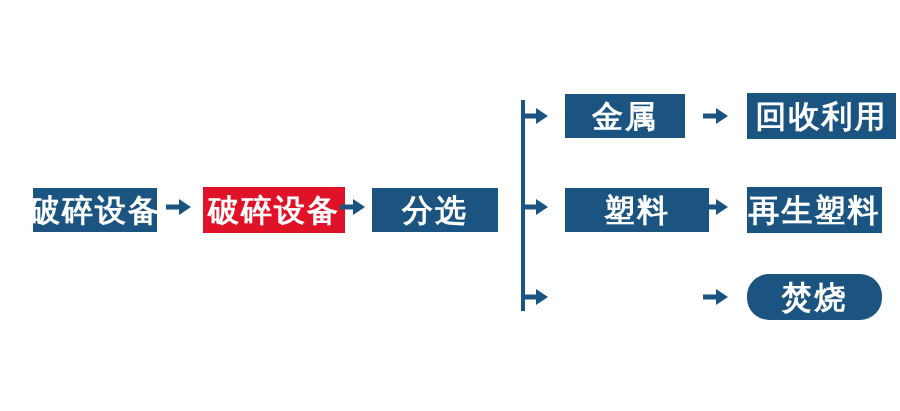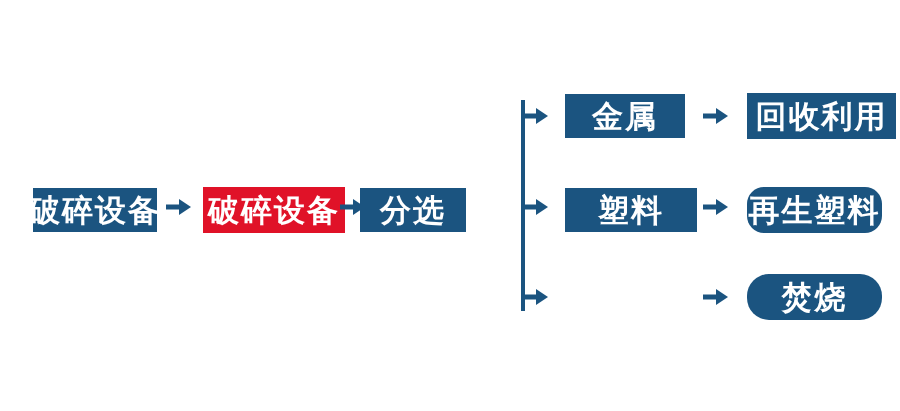--- a/index.html
+++ b/index.html
@@ -60,21 +60,21 @@
   </span>
 
   <div class="node red" style="left:203px; top:187px; width:142px; height:46px;">破碎设备</div>
 
   <span class="arrow" style="left:340px; top:196px;">
     <svg viewBox="0 0 26 22" xmlns="http://www.w3.org/2000/svg">
       <path d="M0 8.5 H13 V3 L25 11 L13 19 V13.5 H0 Z" fill="currentColor"></path>
     </svg>
   </span>
 
-  <div class="node" style="left:360px; top:188px; width:106px; height:44px;">分选</div>
+  <div class="node" style="left:372px; top:188px; width:126px; height:44px;">分选</div>
 
   <div class="vline"></div>
 
   <span class="arrow" style="left:523px; top:105px;">
     <svg viewBox="0 0 26 22" xmlns="http://www.w3.org/2000/svg">
       <path d="M0 8.5 H13 V3 L25 11 L13 19 V13.5 H0 Z" fill="currentColor"></path>
     </svg>
   </span>
   <div class="node" style="left:565px; top:94px; width:120px; height:44px;">金属</div>
   <span class="arrow" style="left:703px; top:105px;">
@@ -82,27 +82,27 @@
       <path d="M0 8.5 H13 V3 L25 11 L13 19 V13.5 H0 Z" fill="currentColor"></path>
     </svg>
   </span>
   <div class="node" style="left:747px; top:93px; width:149px; height:46px;">回收利用</div>
 
   <span class="arrow" style="left:523px; top:196px;">
     <svg viewBox="0 0 26 22" xmlns="http://www.w3.org/2000/svg">
       <path d="M0 8.5 H13 V3 L25 11 L13 19 V13.5 H0 Z" fill="currentColor"></path>
     </svg>
   </span>
-  <div class="node" style="left:565px; top:188px; width:132px; height:44px;">塑料</div>
+  <div class="node" style="left:565px; top:188px; width:144px; height:44px;">塑料</div>
   <span class="arrow" style="left:703px; top:196px;">
     <svg viewBox="0 0 26 22" xmlns="http://www.w3.org/2000/svg">
       <path d="M0 8.5 H13 V3 L25 11 L13 19 V13.5 H0 Z" fill="currentColor"></path>
     </svg>
   </span>
-  <div class="node" style="left:747px; top:187px; width:135px; height:46px;border-radius:17px;">再生塑料</div>
+  <div class="node" style="left:747px; top:187px; width:135px; height:46px;">再生塑料</div>
 
   <span class="arrow" style="left:523px; top:286px;">
     <svg viewBox="0 0 26 22" xmlns="http://www.w3.org/2000/svg">
       <path d="M0 8.5 H13 V3 L25 11 L13 19 V13.5 H0 Z" fill="currentColor"></path>
     </svg>
   </span>
   <span class="arrow" style="left:703px; top:286px;">
     <svg viewBox="0 0 26 22" xmlns="http://www.w3.org/2000/svg">
       <path d="M0 8.5 H13 V3 L25 11 L13 19 V13.5 H0 Z" fill="currentColor"></path>
     </svg>

